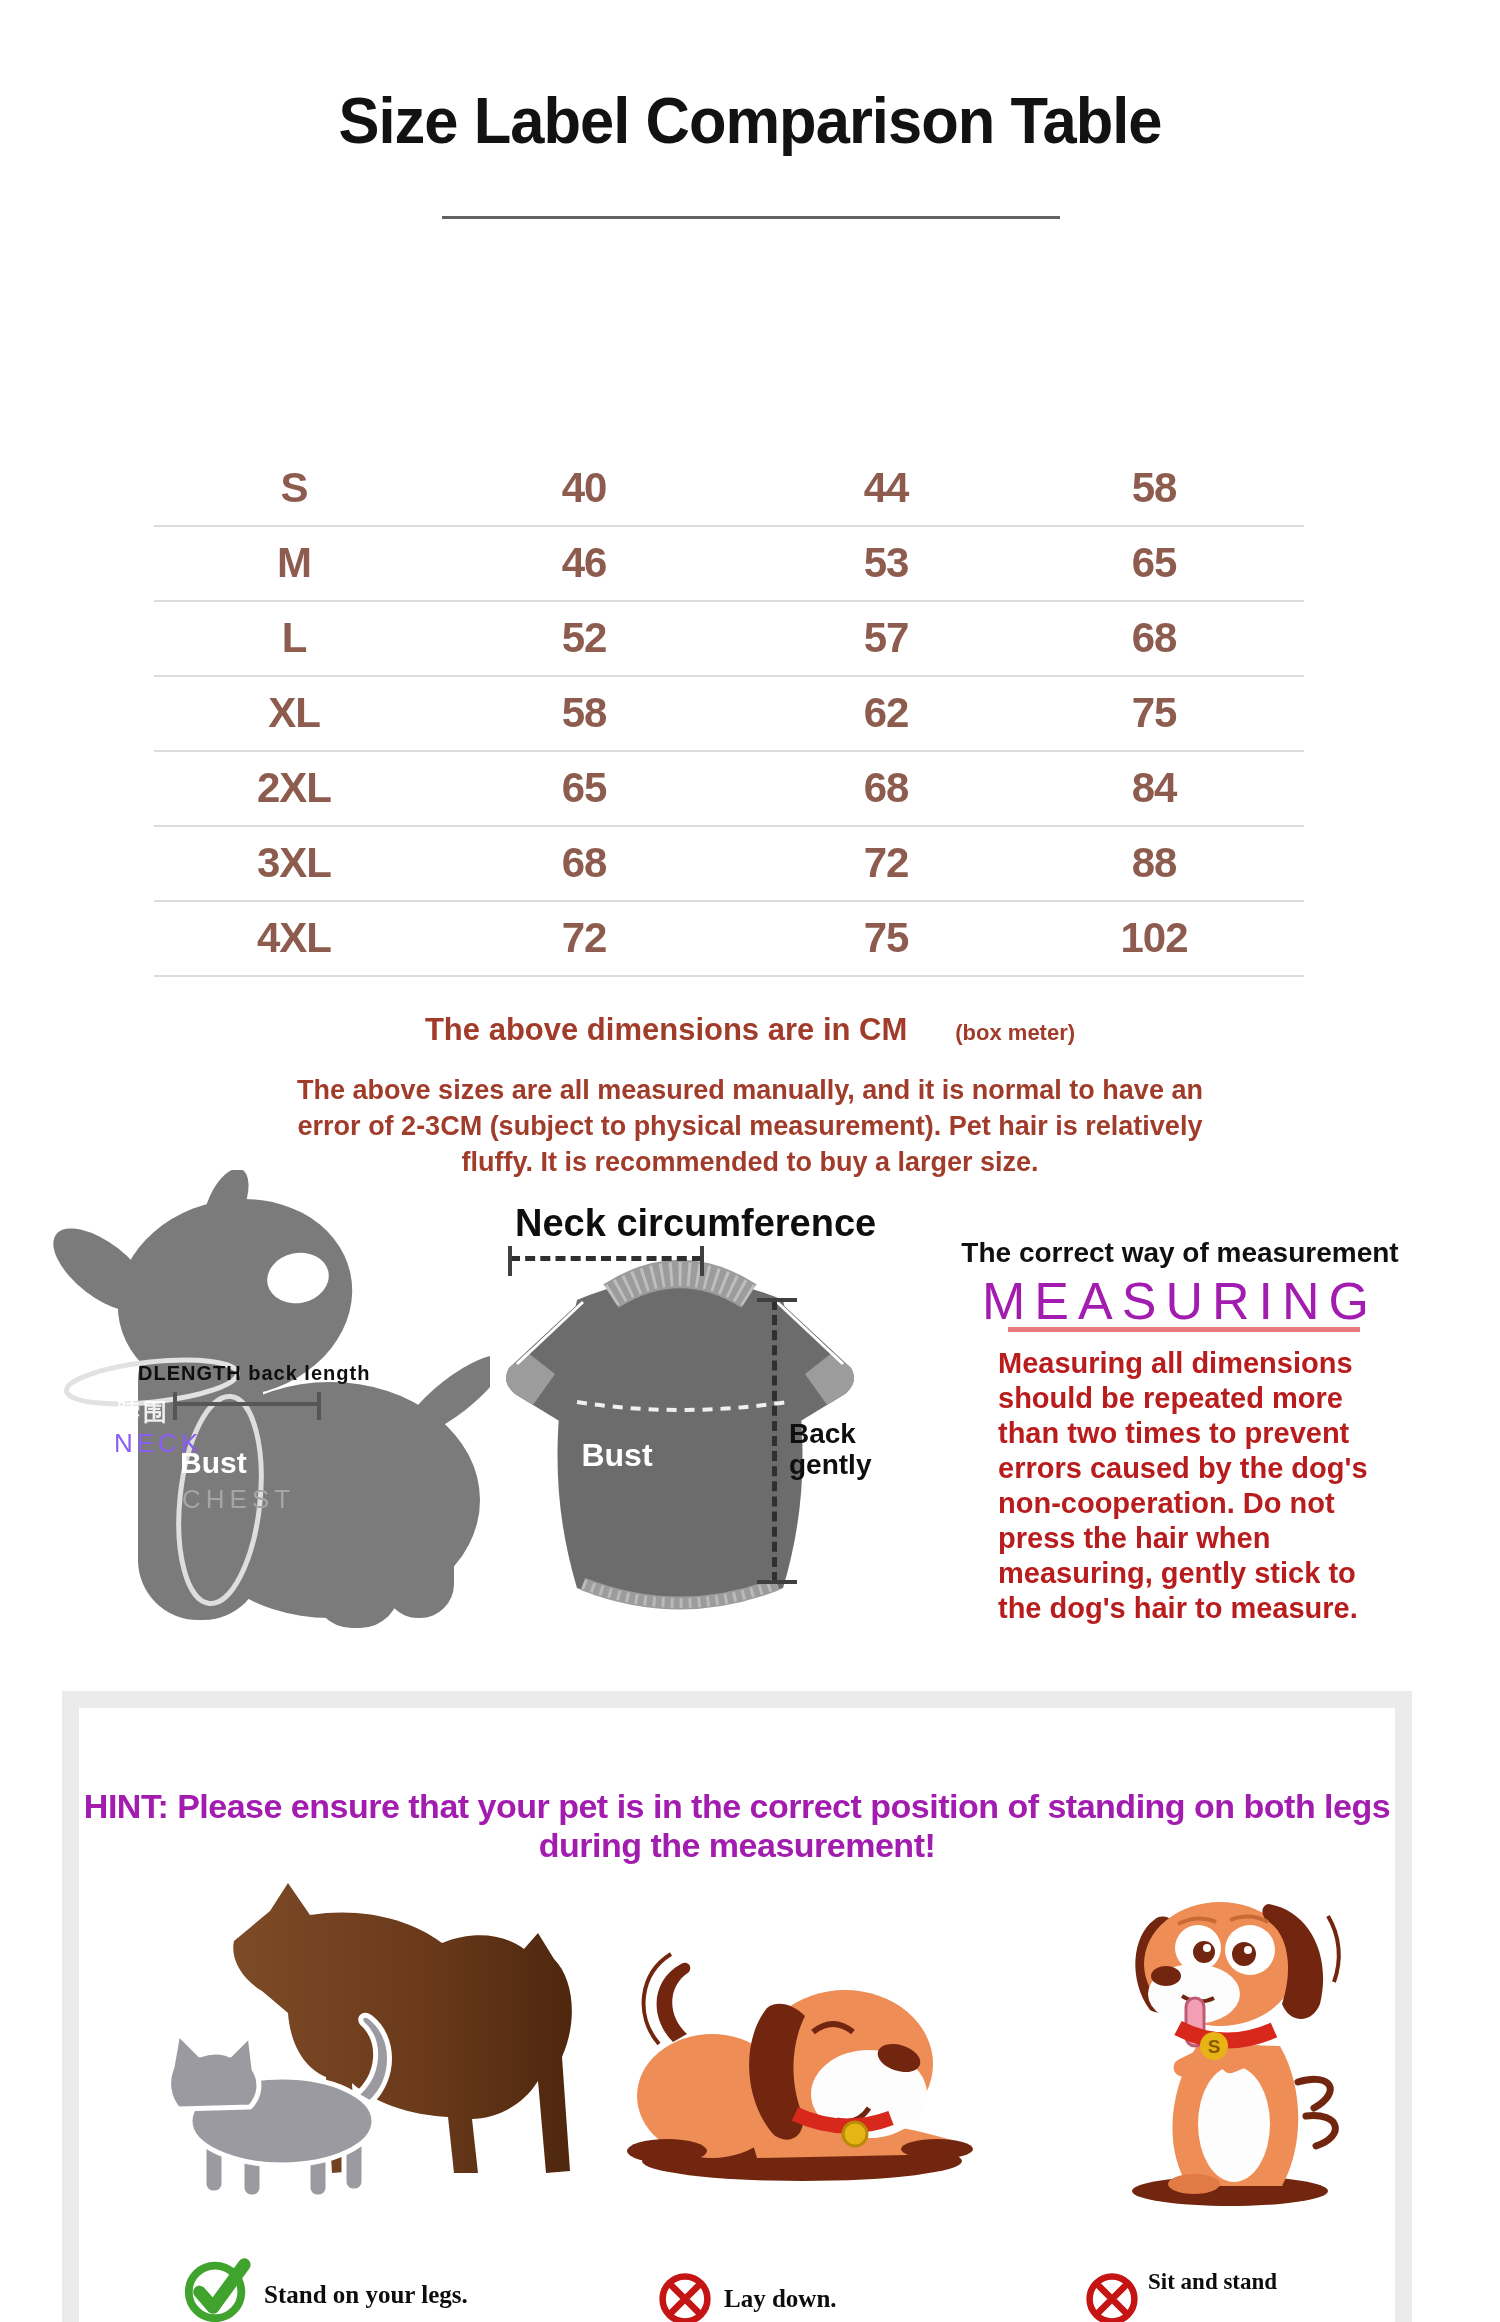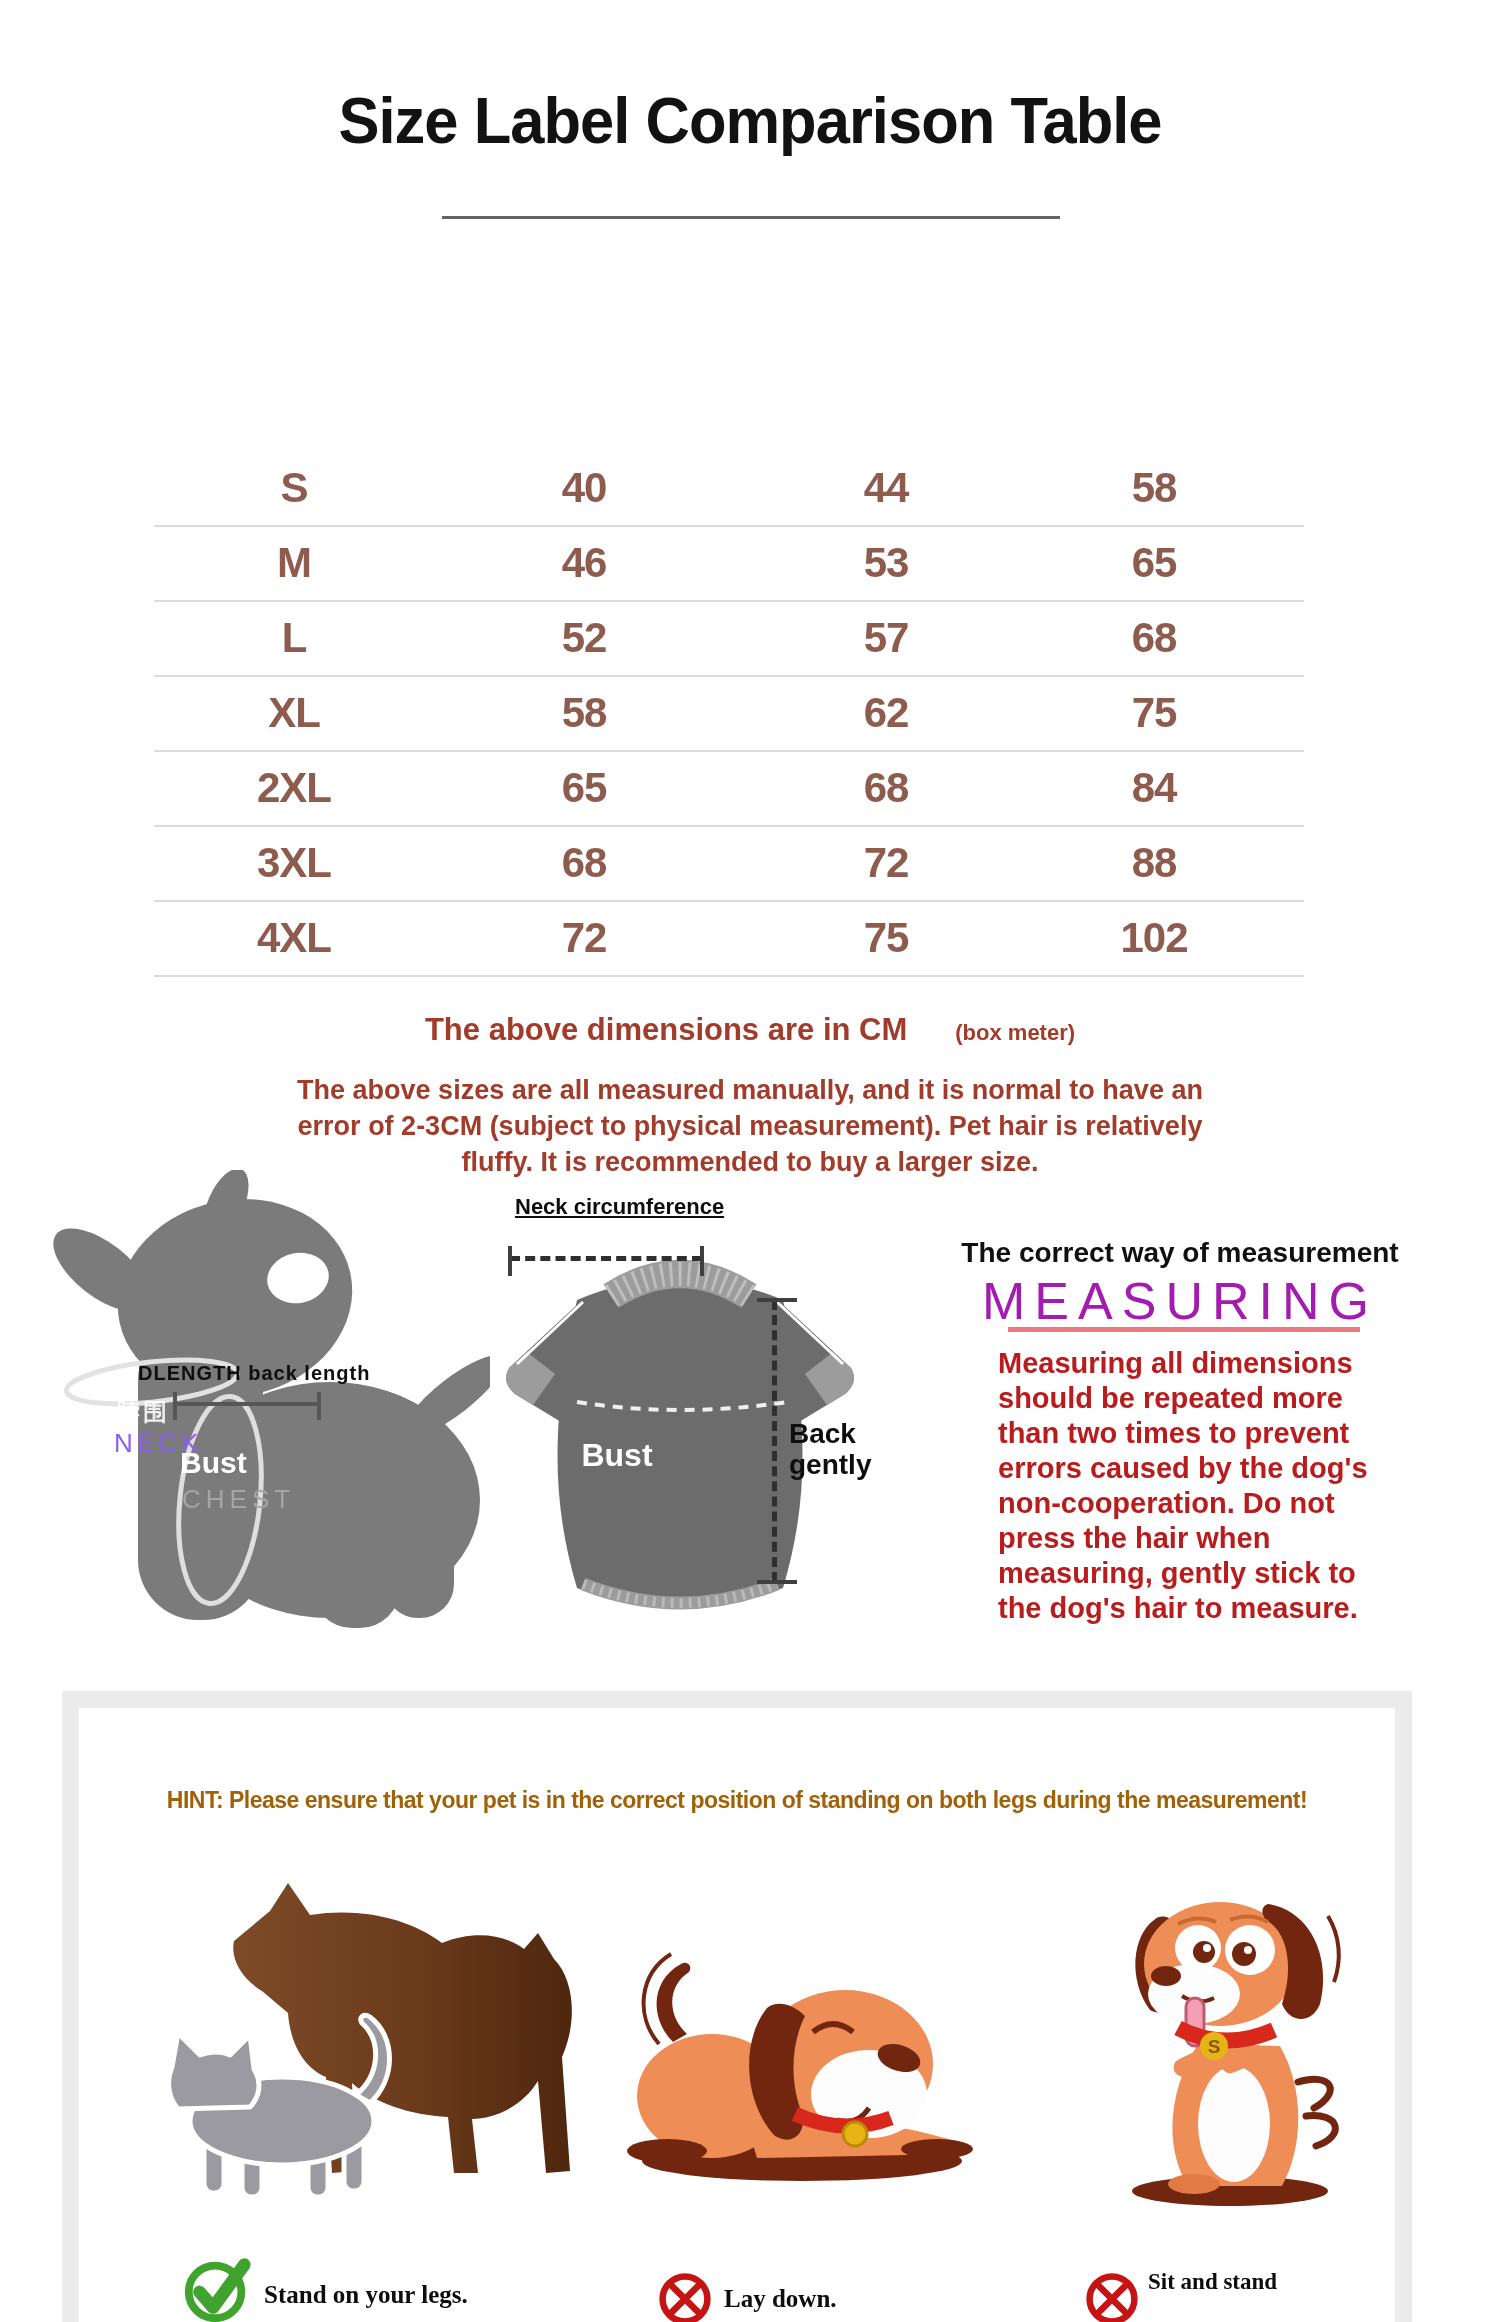--- a/index.html
+++ b/index.html
@@ -46,21 +46,21 @@
   .solid-measure{position:absolute;left:143px;top:232px;width:148px;height:0;
                  border-top:4px solid #565656;}
   .solid-measure::before,.solid-measure::after{content:"";position:absolute;top:-14px;
                  width:4px;height:28px;background:#565656;}
   .solid-measure::before{left:0;} .solid-measure::after{right:0;}
   .lbl-neckcn{left:86px;top:226px;font-size:24px;font-weight:bold;color:rgba(255,255,255,.88);letter-spacing:3px;}
   .lbl-neck{left:84px;top:258px;font-size:26px;color:#8b5cf6;letter-spacing:4px;}
   .lbl-bust-dog{left:150px;top:276px;font-size:30px;font-weight:bold;color:#ffffff;}
   .lbl-chest{left:152px;top:314px;font-size:26px;color:#a5a5a5;letter-spacing:5px;}
 
-  .lbl-neckcirc{left:50px;top:34px;font-size:22px;font-weight:bold;color:#0e0e0e;text-decoration:underline;}
+  .lbl-neckcirc{left:50px;top:42px;font-size:38px;font-weight:bold;color:#0e0e0e;}
   .dash-h{position:absolute;left:45px;top:96px;width:192px;height:0;
           border-top:5px dashed #2f2f2f;}
   .dash-h::before,.dash-h::after{content:"";position:absolute;top:-15px;width:4px;height:30px;background:#3f3f3f;}
   .dash-h::before{left:-2px;} .dash-h::after{right:-2px;}
   .lbl-bust-shirt{left:152px;top:295px;transform:translate(-50%,-50%);
                   font-size:32px;font-weight:bold;color:#ffffff;}
   .dash-v{position:absolute;left:307px;top:140px;width:0;height:282px;
           border-left:5px dashed #2f2f2f;}
   .dash-v::before,.dash-v::after{content:"";position:absolute;left:-20px;width:40px;height:4px;background:#3f3f3f;}
   .dash-v::before{top:-2px;} .dash-v::after{bottom:-2px;}
@@ -74,21 +74,21 @@
   .m-word{position:absolute;top:66px;left:0;width:100%;text-align:center;
           font-size:52px;font-weight:400;color:#a21caf;letter-spacing:9px;}
   .m-rule{position:absolute;left:58px;top:122px;width:352px;height:5px;background:#e8797e;}
   .m-body{position:absolute;left:43px;top:136px;width:408px;margin:5px;
           font-size:29px;font-weight:bold;color:#b91c1c;line-height:35px;}
 
   
   .hint-panel{position:absolute;left:62px;top:1691px;width:1350px;height:631px;background:#ebebeb;}
   .hint-card{position:absolute;left:17px;top:17px;width:1316px;height:614px;background:#ffffff;}
   .hint-text{position:absolute;top:96px;left:0;width:100%;text-align:center;
-             font-size:23px;font-weight:bold;color:#a16207;letter-spacing:-.5px;}
+             font-size:34px;font-weight:bold;color:#a21caf;letter-spacing:-.5px;}
   .fig{position:absolute;}
   .pose-label{position:absolute;font-size:25px;font-weight:bold;color:#0d0d0d;font-family:Liberation Serif, serif;}
   .pose-label.wrap{width:130px;white-space:normal;line-height:26px;font-size:23px;}
 </style>
 </head>
 <body>
 
 <div class="page">
 
   <h1 class="title">Size Label Comparison Table</h1>

